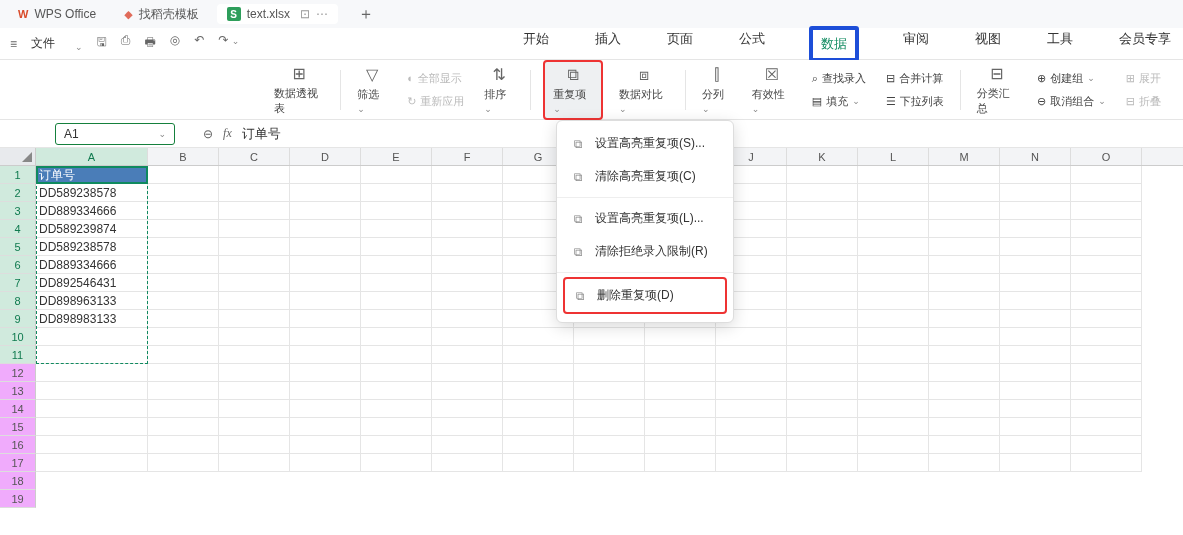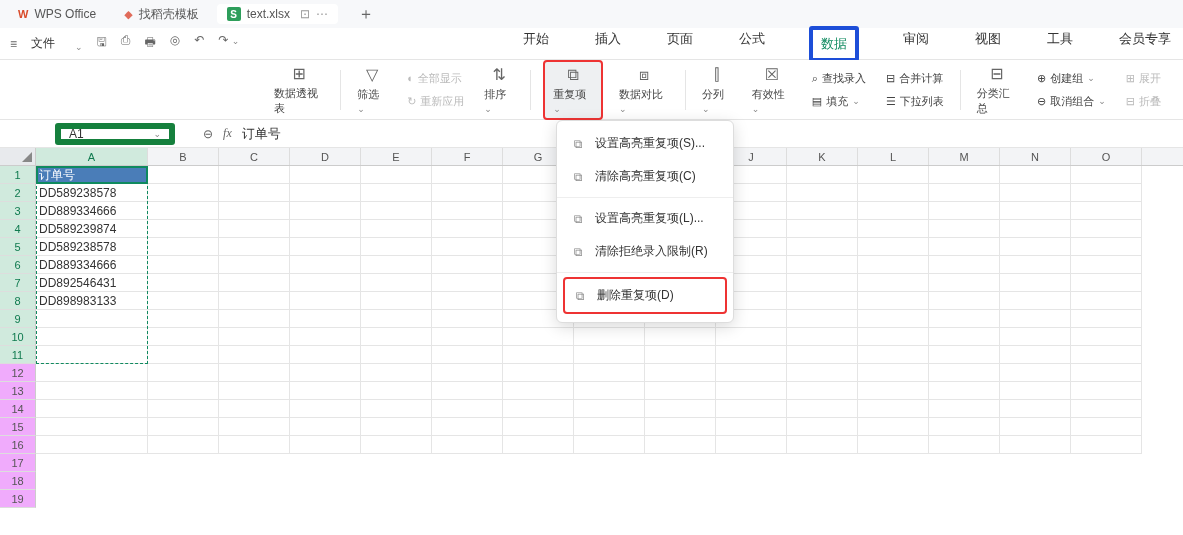--- a/index.html
+++ b/index.html
@@ -31,21 +31,21 @@
     .ribbon-btn { display: flex; flex-direction: column; align-items: center; gap: 3px; font-size: 11px; color: #444; padding: 2px 4px; cursor: pointer; }
     .ribbon-btn-h { display: flex; align-items: center; gap: 4px; font-size: 11px; color: #444; padding: 2px 4px; cursor: pointer; white-space: nowrap; }
     .ribbon-btn.disabled, .ribbon-btn-h.disabled { color: #bbb; }
     .ribbon-icon { font-size: 16px; color: #666; }
     .ribbon-sep { width: 1px; height: 40px; background: #e5e5e5; }
     .ribbon-col { display: flex; flex-direction: column; gap: 4px; }
     .ribbon-highlighted { border: 2px solid #e33; border-radius: 4px; padding: 4px 8px; background: #eef0f2; }
 
     
     .formulabar { height: 28px; display: flex; align-items: center; padding: 0 10px; gap: 8px; border-bottom: 1px solid #e5e5e5; }
-    .cell-ref-box { width: 120px; height: 22px; border: 6px solid #15803d; border-radius: 3px; display: flex; align-items: center; justify-content: space-between; padding: 0 8px; background: #fff; margin-left: 45px; }
+    .cell-ref-box { width: 120px; height: 22px; border: 1px solid #15803d; border-radius: 3px; display: flex; align-items: center; justify-content: space-between; padding: 0 8px; background: #fff; margin-left: 45px; }
     .fx-area { display: flex; align-items: center; gap: 10px; flex: 1; color: #666; margin-left: 20px; }
     .fx-label { font-style: italic; font-family: serif; }
     .fx-input { border: none; outline: none; font-size: 13px; color: #333; flex: 1; }
 
     
     .grid-area { position: relative; }
     .col-headers { display: flex; height: 18px; background: #f3f4f6; border-bottom: 1px solid #ccc; }
     .corner { width: 36px; border-right: 1px solid #ccc; background: #e8eaed; display: flex; align-items: center; justify-content: flex-end; }
     .corner-tri { width: 0; height: 0; border-left: 10px solid transparent; border-bottom: 10px solid #888; margin: 3px; }
     .col-h { text-align: center; font-size: 11px; color: #555; border-right: 1px solid #ddd; line-height: 18px; }
@@ -399,20 +399,37 @@
           <div class="cell"></div>
           <div class="cell"></div>
           <div class="cell"></div>
           <div class="cell"></div>
           <div class="cell"></div>
           <div class="cell"></div>
           <div class="cell"></div>
           <div class="cell"></div>
         </div>
         <div class="row">
+          <div class="cell colA">DD898963133</div>
+          <div class="cell"></div>
+          <div class="cell"></div>
+          <div class="cell"></div>
+          <div class="cell"></div>
+          <div class="cell"></div>
+          <div class="cell"></div>
+          <div class="cell"></div>
+          <div class="cell"></div>
+          <div class="cell"></div>
+          <div class="cell"></div>
+          <div class="cell"></div>
+          <div class="cell"></div>
+          <div class="cell"></div>
+          <div class="cell"></div>
+        </div>
+        <div class="row">
           <div class="cell colA">DD898983133</div>
           <div class="cell"></div>
           <div class="cell"></div>
           <div class="cell"></div>
           <div class="cell"></div>
           <div class="cell"></div>
           <div class="cell"></div>
           <div class="cell"></div>
           <div class="cell"></div>
           <div class="cell"></div>

